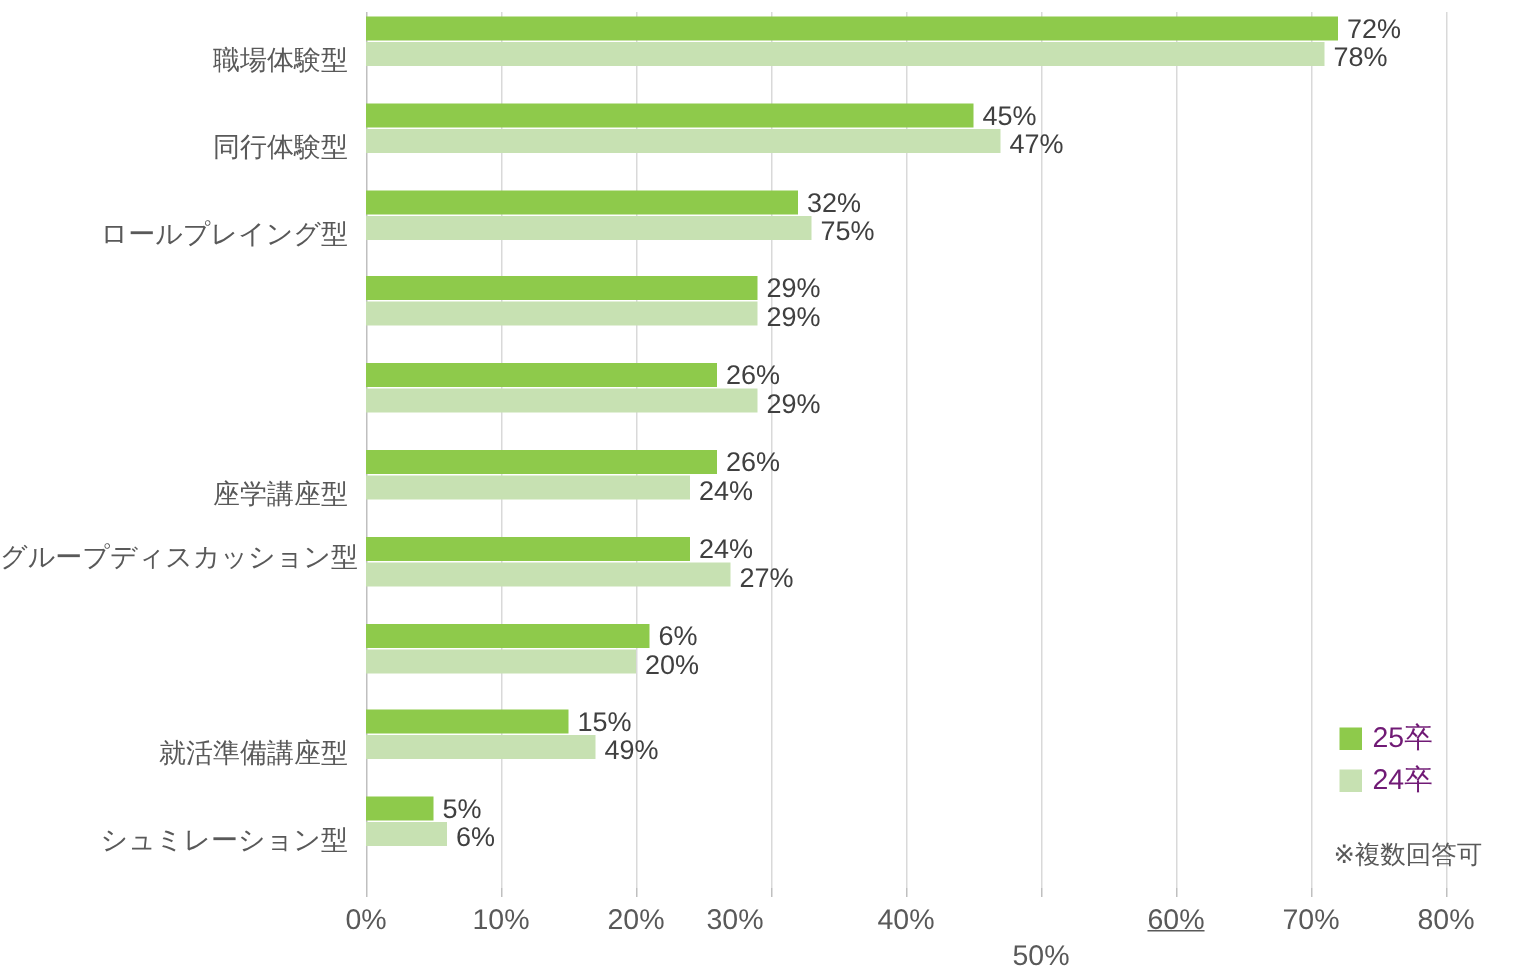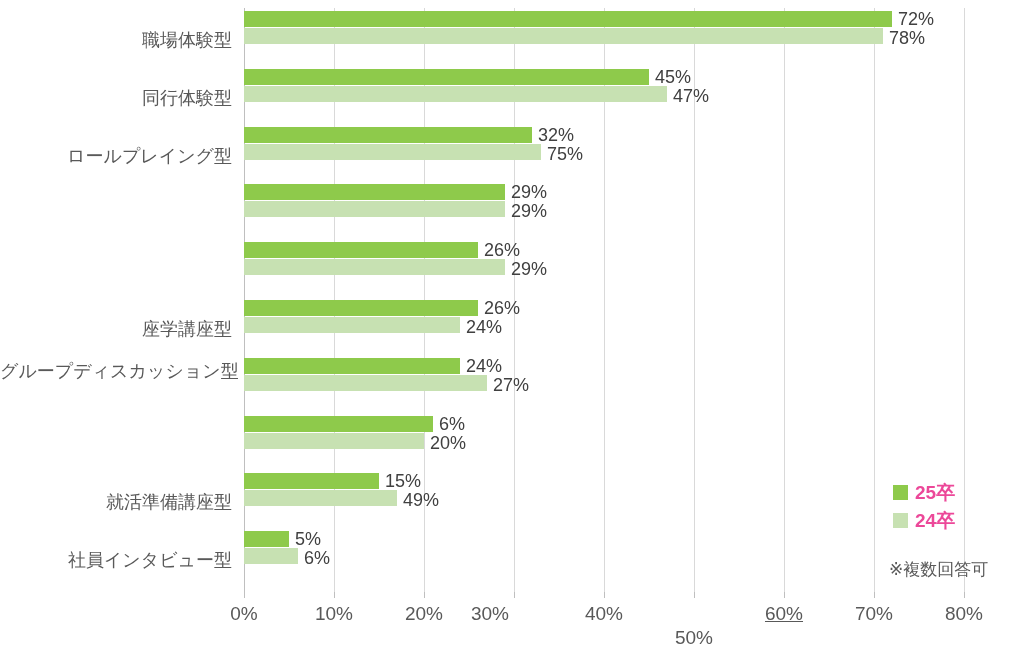--- a/index.html
+++ b/index.html
@@ -113,22 +113,21 @@
     width: 15px;
     height: 15px;
     margin-right: 7px;
     flex: 0 0 auto;
   }
   .legend-swatch.s1 { background: #8ECA4B; }
   .legend-swatch.s2 { background: #C7E1B2; }
   .legend-text {
     font-size: 19px;
     line-height: 1;
-    color: #ec4899;
-    font-weight: bold;
+    color: #701a75;
   }
 
   .note {
     position: absolute;
     left: 889px;
     top: 561px;
     font-size: 17px;
     line-height: 1;
     color: #595959;
     white-space: nowrap;
@@ -227,21 +226,21 @@
         <div class="bar-value" style="left: 430px; top: 18px;">20%</div>
       </div>
       <div class="row" style="top: 473.4px;">
         <div class="cat-label-wrap" style="top: 20px;">就活準備講座型</div>
         <div class="bar s1" style="left: 244px; top: 0px; width: 135px; background: rgb(142, 202, 75);"></div>
         <div class="bar-value" style="left: 385px; top: -1px;">15%</div>
         <div class="bar s2" style="left: 244px; top: 17px; width: 153px; background: rgb(199, 225, 178);"></div>
         <div class="bar-value" style="left: 403px; top: 18px;">49%</div>
       </div>
       <div class="row" style="top: 531.2px;">
-        <div class="cat-label-wrap" style="top: 20px;">社員インタビュー型</div>
+        <div class="cat-label-wrap" style="top: 20px;">シュミレーション型</div>
         <div class="bar s1" style="left: 244px; top: 0px; width: 45px; background: rgb(142, 202, 75);"></div>
         <div class="bar-value" style="left: 295px; top: -1px;">5%</div>
         <div class="bar s2" style="left: 244px; top: 17px; width: 54px; background: rgb(199, 225, 178);"></div>
         <div class="bar-value" style="left: 304px; top: 18px;">6%</div>
       </div>
     </div>
 
   <div class="legend" id="legend">
       <div class="legend-item">
         <span class="legend-swatch s1" style="background: rgb(142, 202, 75);"></span>

